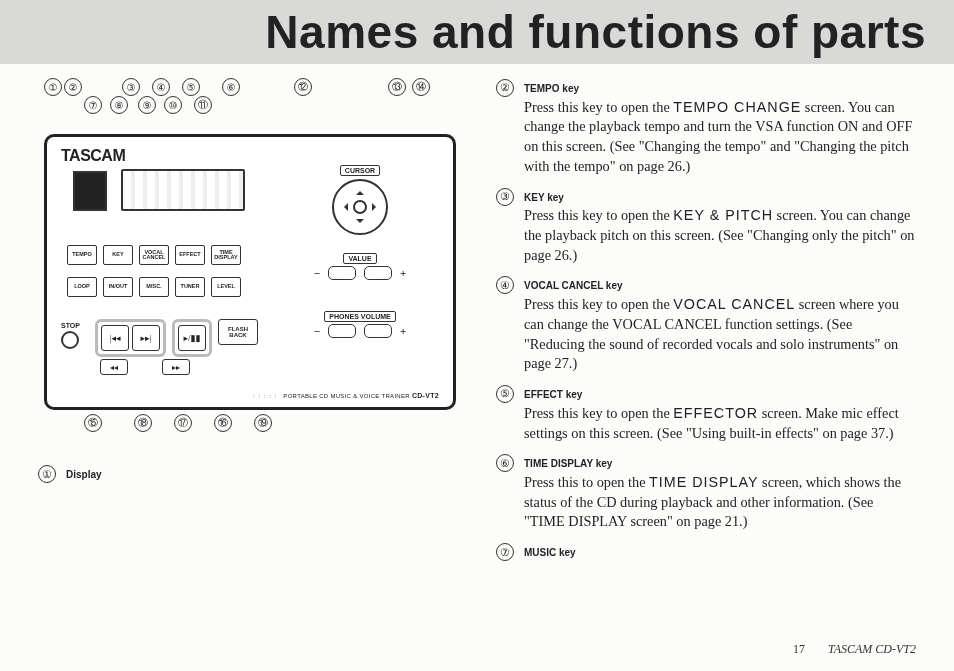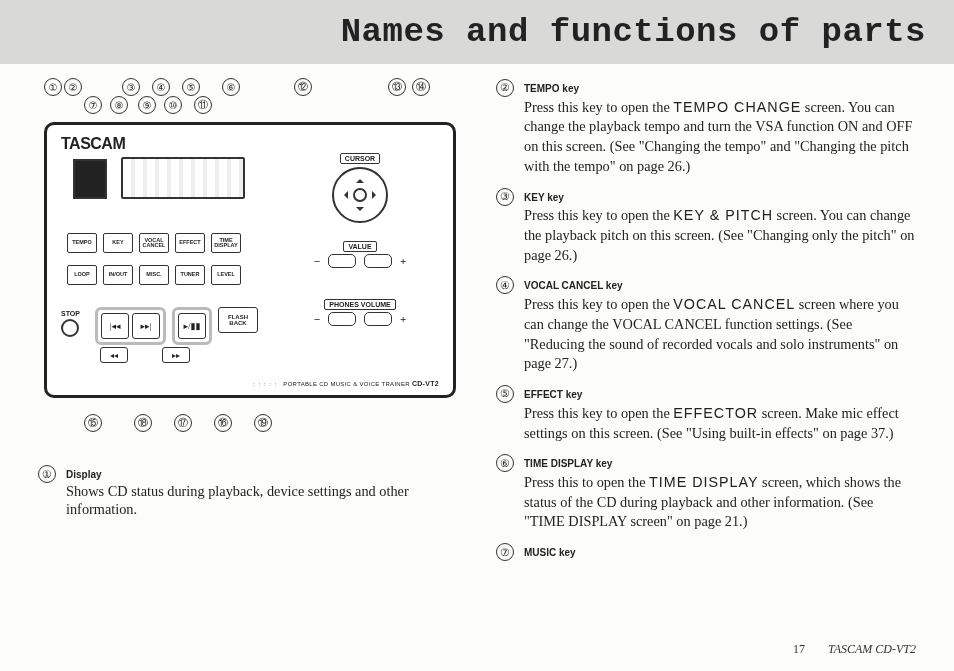--- a/index.html
+++ b/index.html
@@ -15,23 +15,23 @@
   .header-bar {
     width: 100%;
     height: 64px;
     background: #d9d9d7;
     display: flex;
     align-items: center;
     justify-content: flex-end;
     padding-right: 28px;
   }
   .header-title {
-    font-family: Liberation Mono, monospace;
+    font-family: Liberation Sans, sans-serif;
     font-weight: 800;
-    font-size: 34px;
+    font-size: 46px;
     color: #222;
     letter-spacing: 0.5px;
   }
   .content {
     display: flex;
     padding: 14px 38px 0 38px;
     gap: 30px;
   }
   .left-col {
     flex: 0 0 428px;
@@ -79,21 +79,21 @@
     border: 1px solid #333;
     border-radius: 50%;
     display: flex;
     align-items: center;
     justify-content: center;
     font-size: 10px;
     background: #fcfcfa;
   }
   .panel {
     position: absolute;
-    top: 44px;
+    top: 56px;
     left: 6px;
     width: 412px;
     height: 276px;
     border: 3px solid #222;
     border-radius: 10px;
     background: #fff;
   }
   .brand {
     position: absolute;
     top: 10px;
@@ -351,21 +351,20 @@
         <span class="callout" style="left:176px">⑯</span>
         <span class="callout" style="left:216px">⑲</span>
       </div>
     </div>
 
     <div style="margin-top:28px">
       <div class="item">
         <div class="num">①</div>
         <div class="body">
           <span class="title">Display</span><br>
-          <span class="desc">Shows CD status during playback, device settings and other information.</span>
         </div>
       </div>
     </div>
   </div>
 
   <div class="right-col">
     <div class="item">
       <div class="num">②</div>
       <div class="body">
         <span class="title">TEMPO key</span><br>

